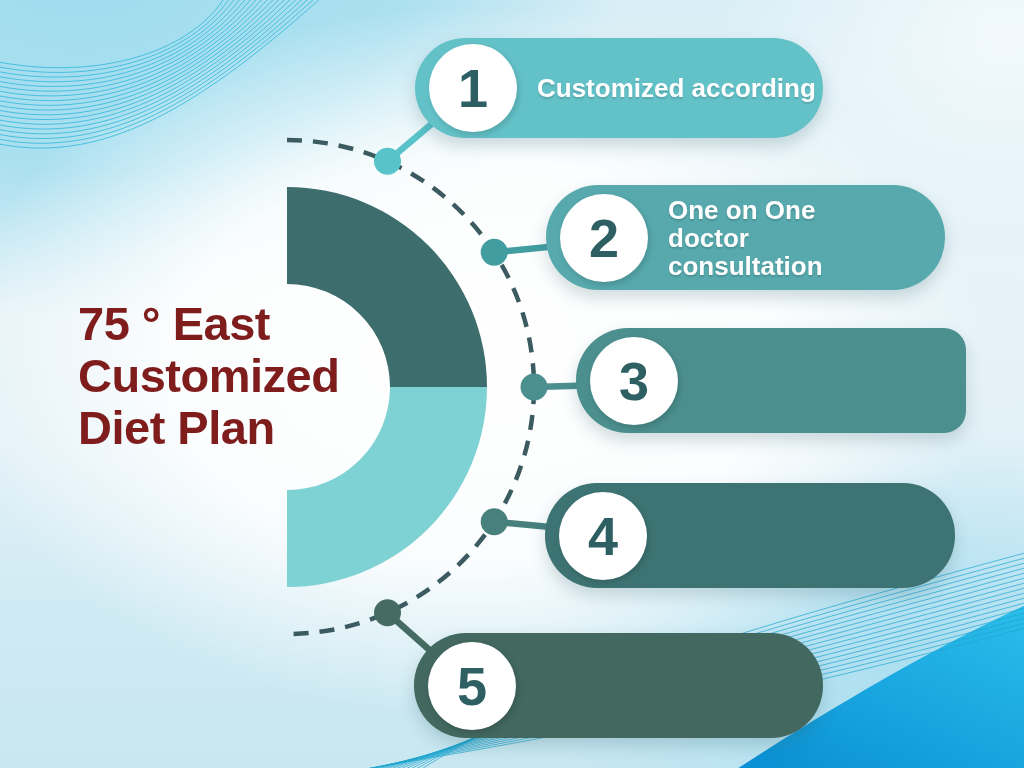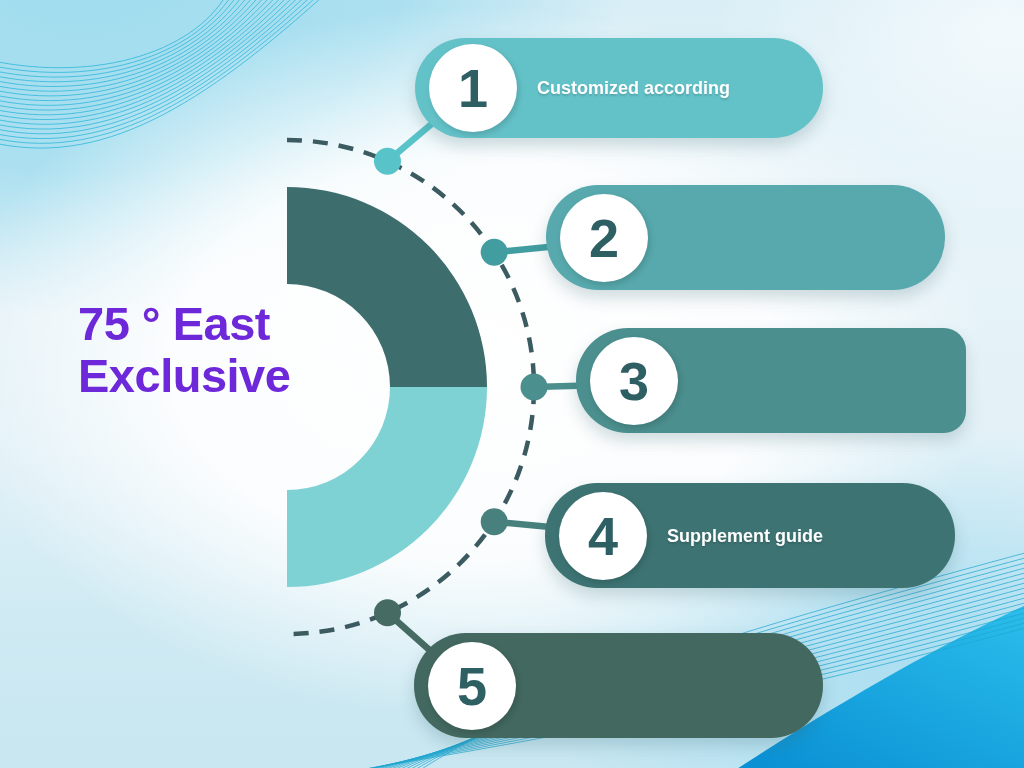--- a/index.html
+++ b/index.html
@@ -18,41 +18,41 @@
       radial-gradient(ellipse 560px 340px at 92% 88%, #a9def1 0%, rgba(169,222,241,0) 72%),
       linear-gradient(180deg, #d9eef6 0%, #e7f3f8 34%, #e2f1f7 58%, #cfeaf3 80%, #c8e7f1 100%);
   }
   svg.decor, svg.diagram { position:absolute; left:0; top:0; z-index:1; }
   svg.decor { z-index:1; }
   svg.diagram { z-index:2; }
 
   .title {
     position:absolute; left:78px; top:298px; z-index:3;
     font-size:47px; font-weight:700; line-height:52px;
-    letter-spacing:-0.5px; color:#6d28d9;
+    letter-spacing:-0.5px; color:#7f1d1d;
   }
   .title span { display:block; white-space:nowrap; }
 
   .pill {
     position:absolute; z-index:3;
     display:flex; align-items:center;
     border-radius:52px;
     box-shadow:0 8px 16px rgba(50,100,110,0.22);
   }
   .pill .num-circle {
     position:absolute; left:14px; top:50%; transform:translateY(-50%);
     width:88px; height:88px; border-radius:50%;
     background:#ffffff;
     display:flex; align-items:center; justify-content:center;
     box-shadow:2px 3px 6px rgba(0,0,0,0.15);
     font-size:54px; font-weight:700; color:#2d5f63;
   }
   .pill .pill-text {
     margin-left:122px; padding-right:6px;
-    color:#ffffff; font-size:18px; font-weight:700; line-height:28px;
+    color:#ffffff; font-size:26px; font-weight:700; line-height:28px;
     text-shadow:0 2px 2px rgba(0,0,0,0.15);
   }
   .pill .pill-text span { display:block; white-space:nowrap; }
 
   #pill-1 { left:415px; top:38px;  width:408px; height:100px; }
   #pill-2 { left:546px; top:185px; width:399px; height:105px; }
   #pill-3 { left:576px; top:328px; width:390px; height:105px; border-radius:52px 22px 22px 52px; }
   #pill-4 { left:545px; top:483px; width:410px; height:105px; }
   #pill-5 { left:414px; top:633px; width:409px; height:105px; }
 </style>
@@ -122,53 +122,56 @@
 
   <circle cx="387.5" cy="161.3" r="13.5" fill="#58c3c8"></circle>
   <circle cx="494.2" cy="252.3" r="13.5" fill="#429da1"></circle>
   <circle cx="534" cy="387" r="13.5" fill="#4b8f8e"></circle>
   <circle cx="494.2" cy="521.7" r="13.5" fill="#47807d"></circle>
   <circle cx="387.5" cy="612.7" r="13.5" fill="#456b62"></circle>
 </svg>
 
 <div class="title">
   <span>75 ° East</span>
-  <span>Exclusive</span>
+  <span>Customized</span>
+  <span>Diet Plan</span>
 </div>
 
 <div class="pill" id="pill-1" style="background: rgb(99, 194, 200);">
   <div class="num-circle">
     <span>1</span>
   </div>
   <div class="pill-text">
     <span>Customized according</span>
   </div>
 </div>
 
 <div class="pill" id="pill-2" style="background: rgb(87, 169, 173);">
   <div class="num-circle">
     <span>2</span>
   </div>
+  <div class="pill-text">
+    <span>One on One</span>
+    <span>doctor</span>
+    <span>consultation</span>
+  </div>
 </div>
 
 <div class="pill" id="pill-3" style="background: rgb(75, 143, 142);">
   <div class="num-circle">
     <span>3</span>
   </div>
   <div class="pill-text">
   </div>
 </div>
 
 <div class="pill" id="pill-4" style="background: rgb(61, 116, 115);">
   <div class="num-circle">
     <span>4</span>
   </div>
-  <div class="pill-text">
-    <span>Supplement guide</span>
-  </div>
 </div>
 
 <div class="pill" id="pill-5" style="background: rgb(66, 104, 95);">
   <div class="num-circle">
     <span>5</span>
   </div>
   <div class="pill-text">
   </div>
 </div>
 

